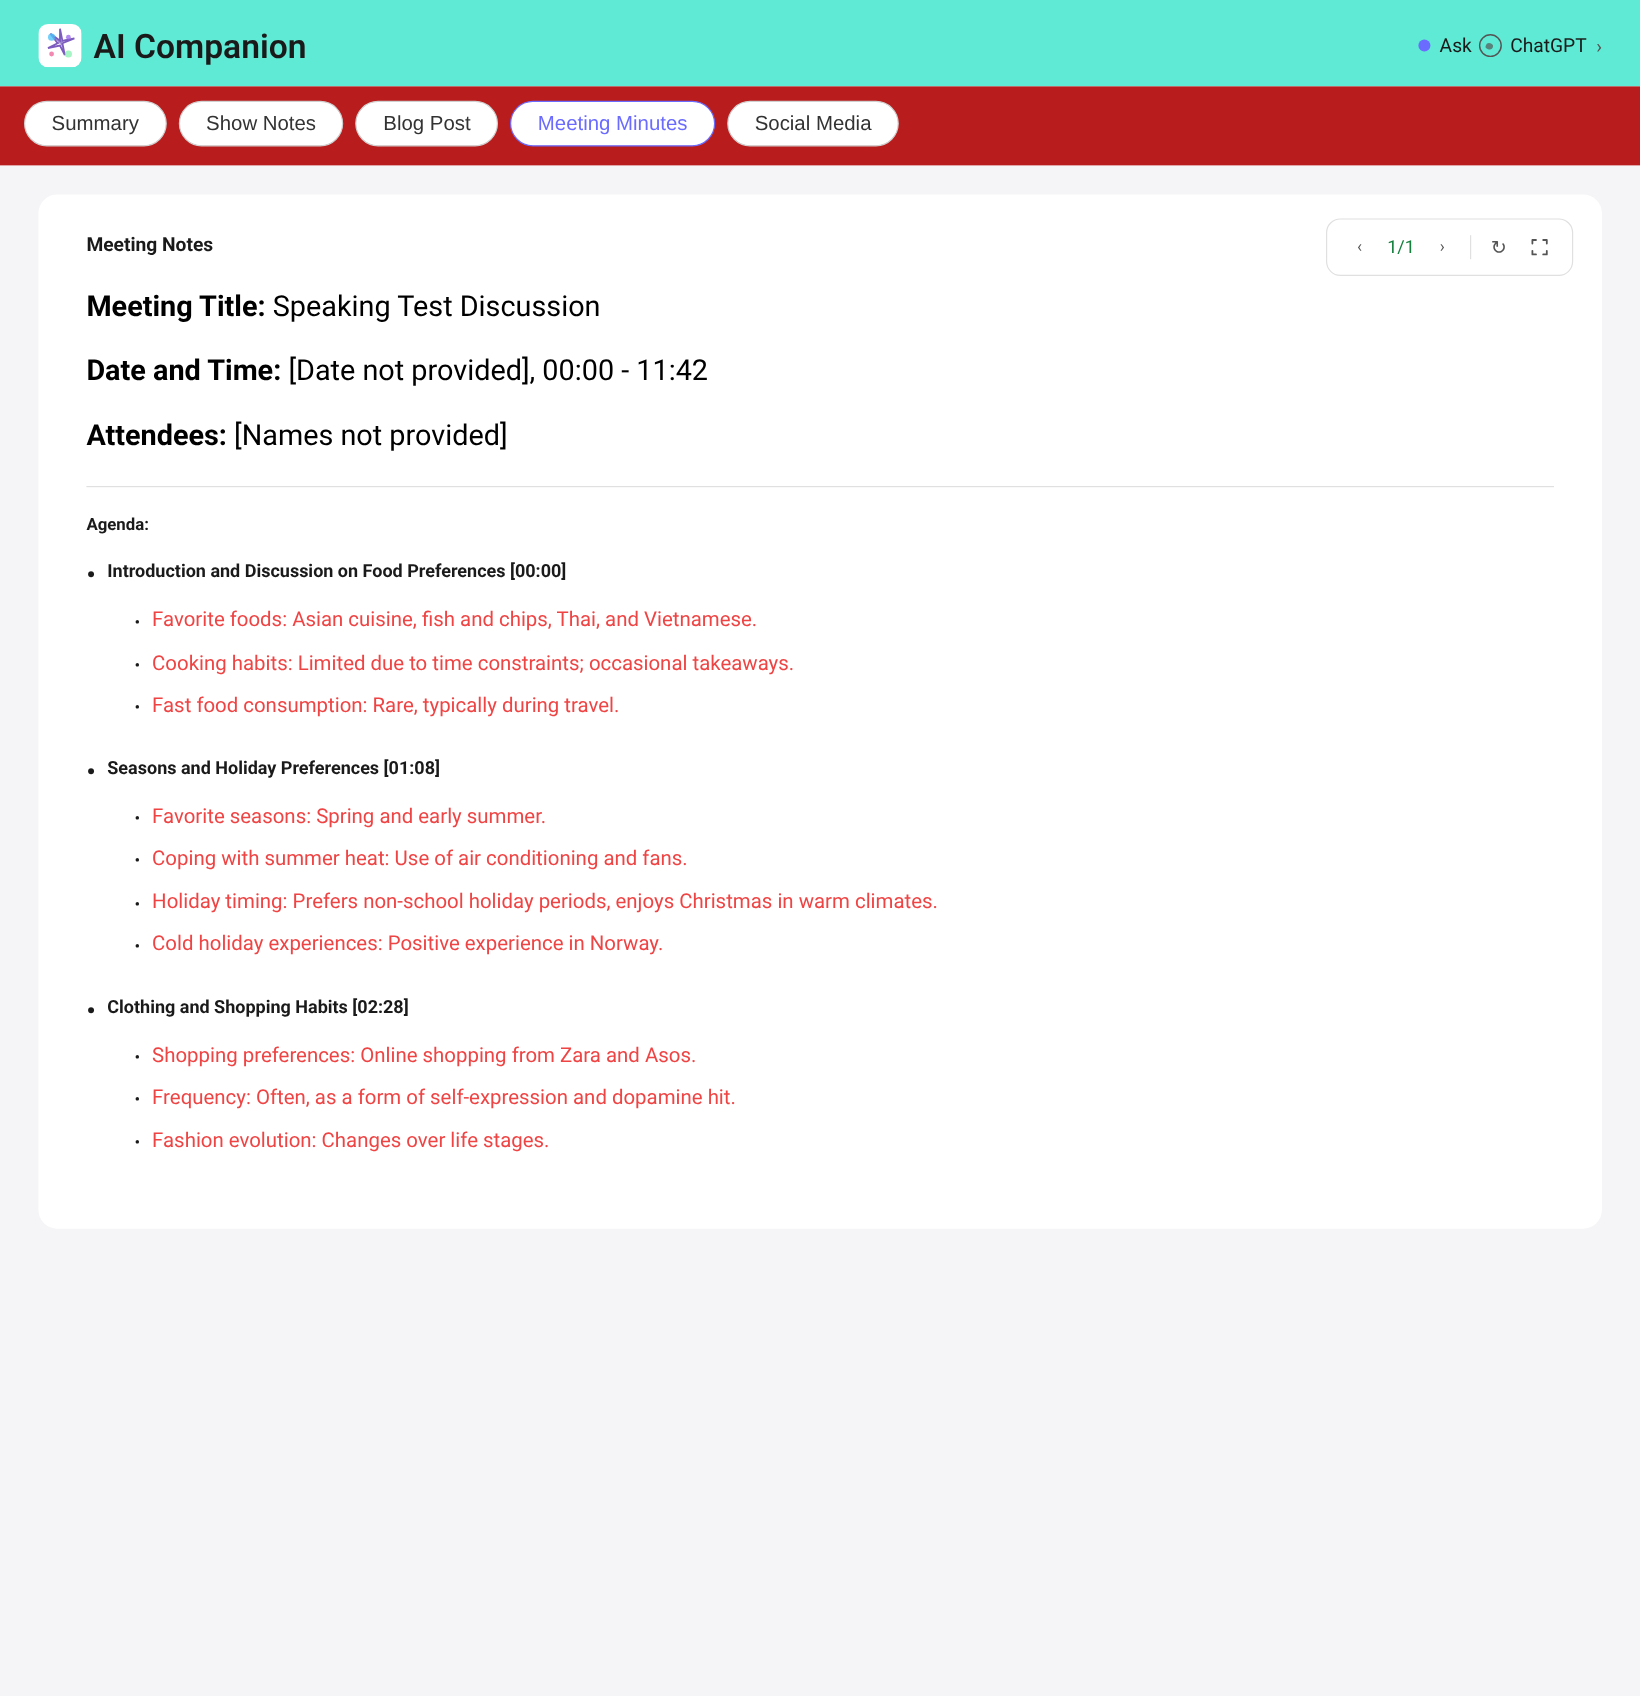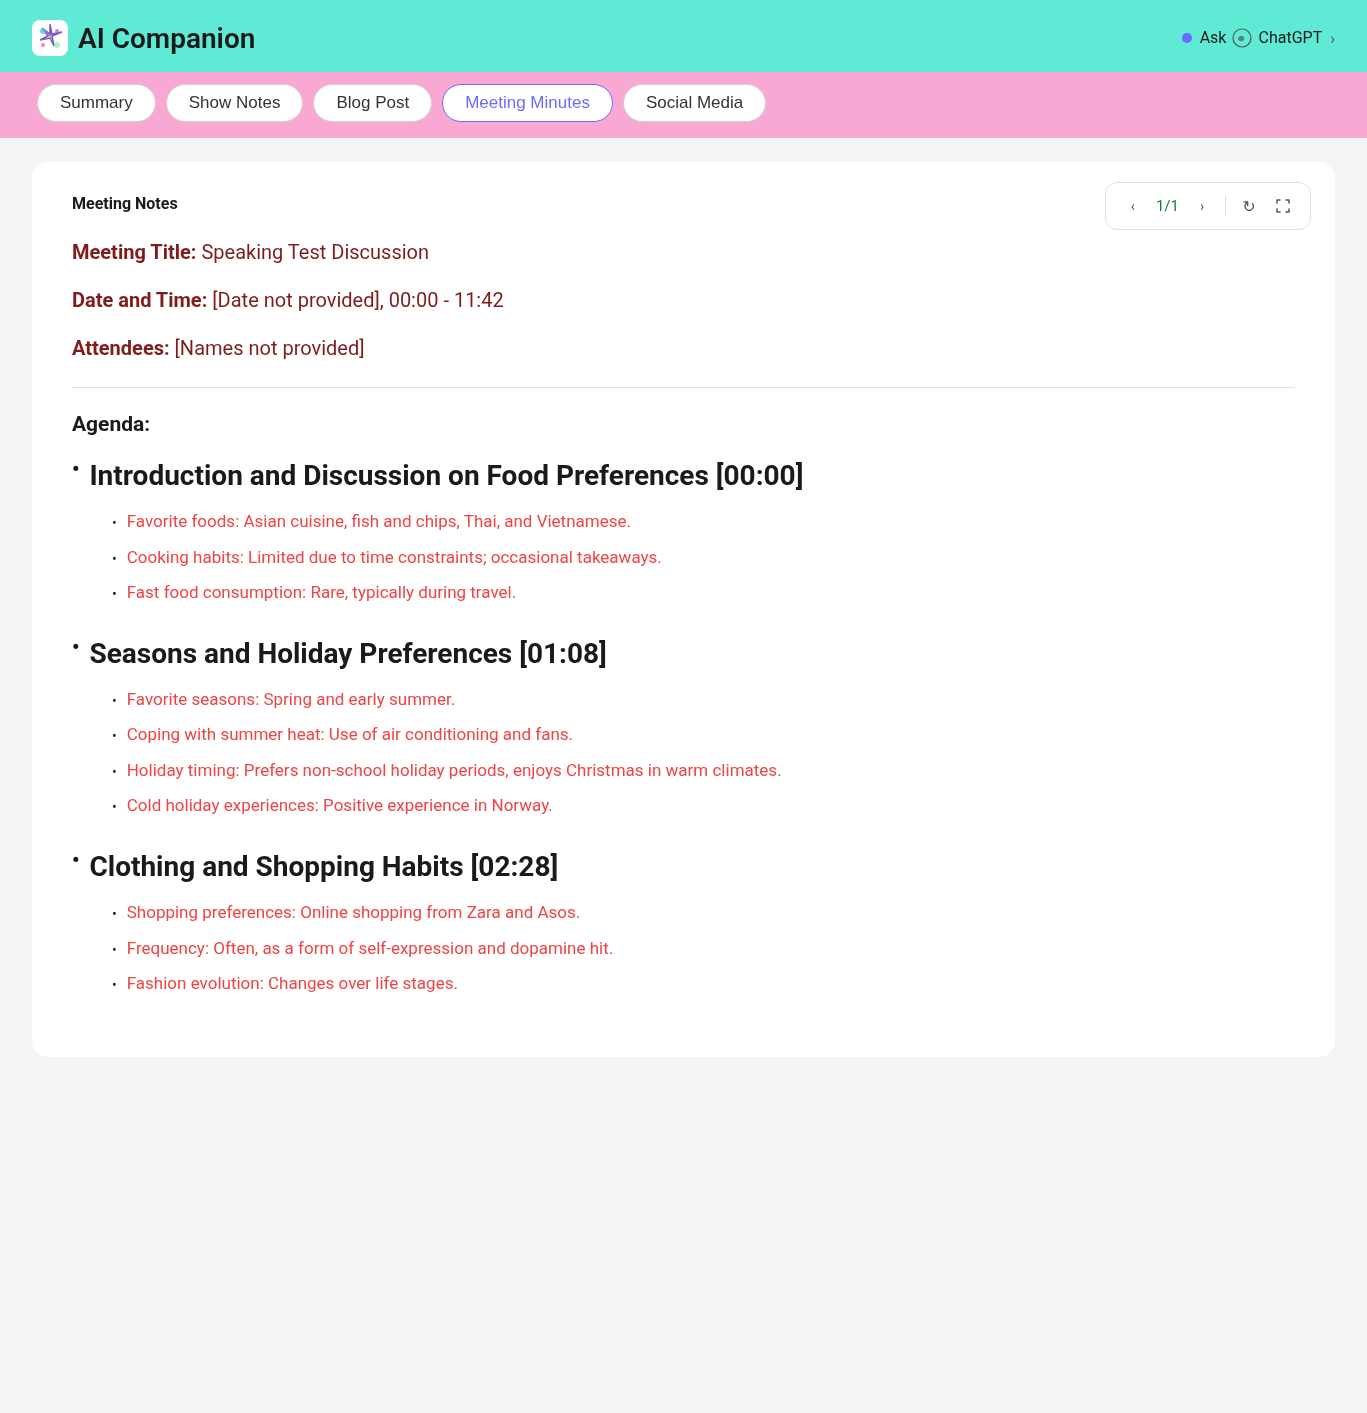--- a/index.html
+++ b/index.html
@@ -68,22 +68,22 @@
     .chevron-right-icon {
       font-size: 16px;
       color: #555;
     }
 
     
     .tabs-bar {
       display: flex;
       align-items: flex-start;
       gap: 10px;
-      padding: 12px 32px 16px 37px;
-      background: #f9a8d4;
+      padding: 12px 32px 16px 20px;
+      background: #b91c1c;
     }
 
     .tab {
       padding: 8px 22px;
       border-radius: 999px;
       border: 1.5px solid #d0d0d0;
       background: #ffffff;
       font-size: 17px;
       color: #333;
       cursor: pointer;
@@ -163,43 +163,43 @@
 
     
     .section-title {
       font-size: 16px;
       font-weight: 700;
       color: #1a1a1a;
       margin-bottom: 24px;
     }
 
     .meta-line {
-      font-size: 20px;
-      color: #7f1d1d;
+      font-size: 24px;
+      color: #000000;
       margin-bottom: 18px;
       line-height: 1.5;
     }
 
     .meta-line strong {
       font-weight: 700;
     }
 
     .meta-line span {
       font-weight: 400;
     }
 
     .divider {
       border: none;
       border-top: 1px solid #e0e0e0;
       margin: 24px 0;
     }
 
     
     .agenda-title {
-      font-size: 21px;
+      font-size: 14px;
       font-weight: 700;
       color: #1a1a1a;
       margin-bottom: 20px;
     }
 
     .agenda-list {
       list-style: none;
       padding: 0;
     }
 
@@ -216,21 +216,21 @@
 
     .bullet-bold {
       font-size: 20px;
       color: #1a1a1a;
       font-weight: 900;
       margin-top: 1px;
       flex-shrink: 0;
     }
 
     .agenda-item-title {
-      font-size: 28px;
+      font-size: 15px;
       font-weight: 700;
       color: #1a1a1a;
       line-height: 1.4;
     }
 
     .sub-list {
       list-style: none;
       padding-left: 40px;
     }
 

